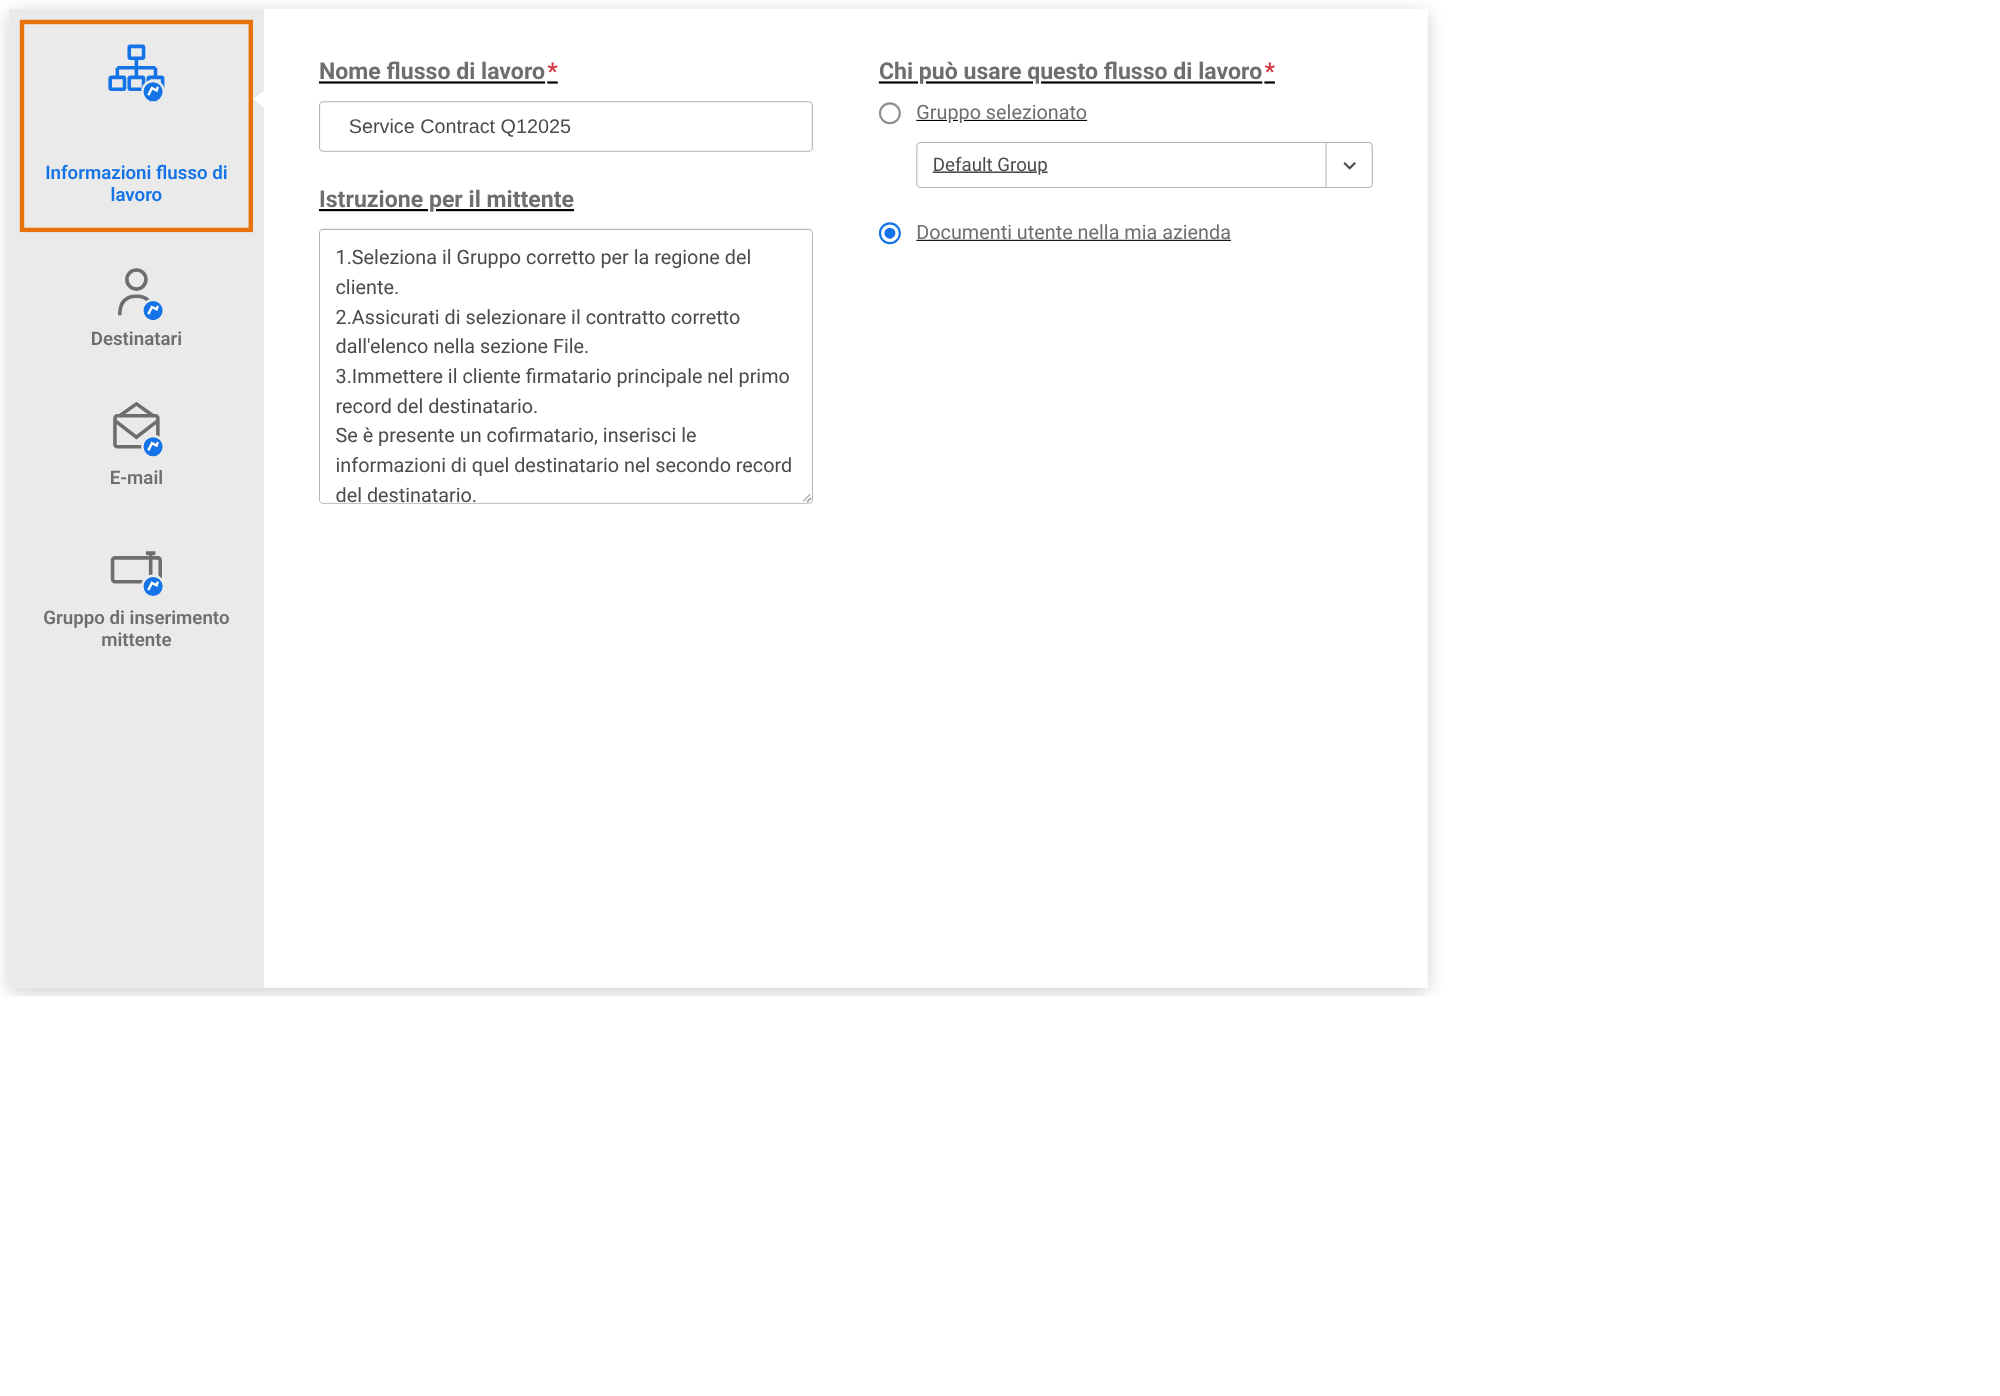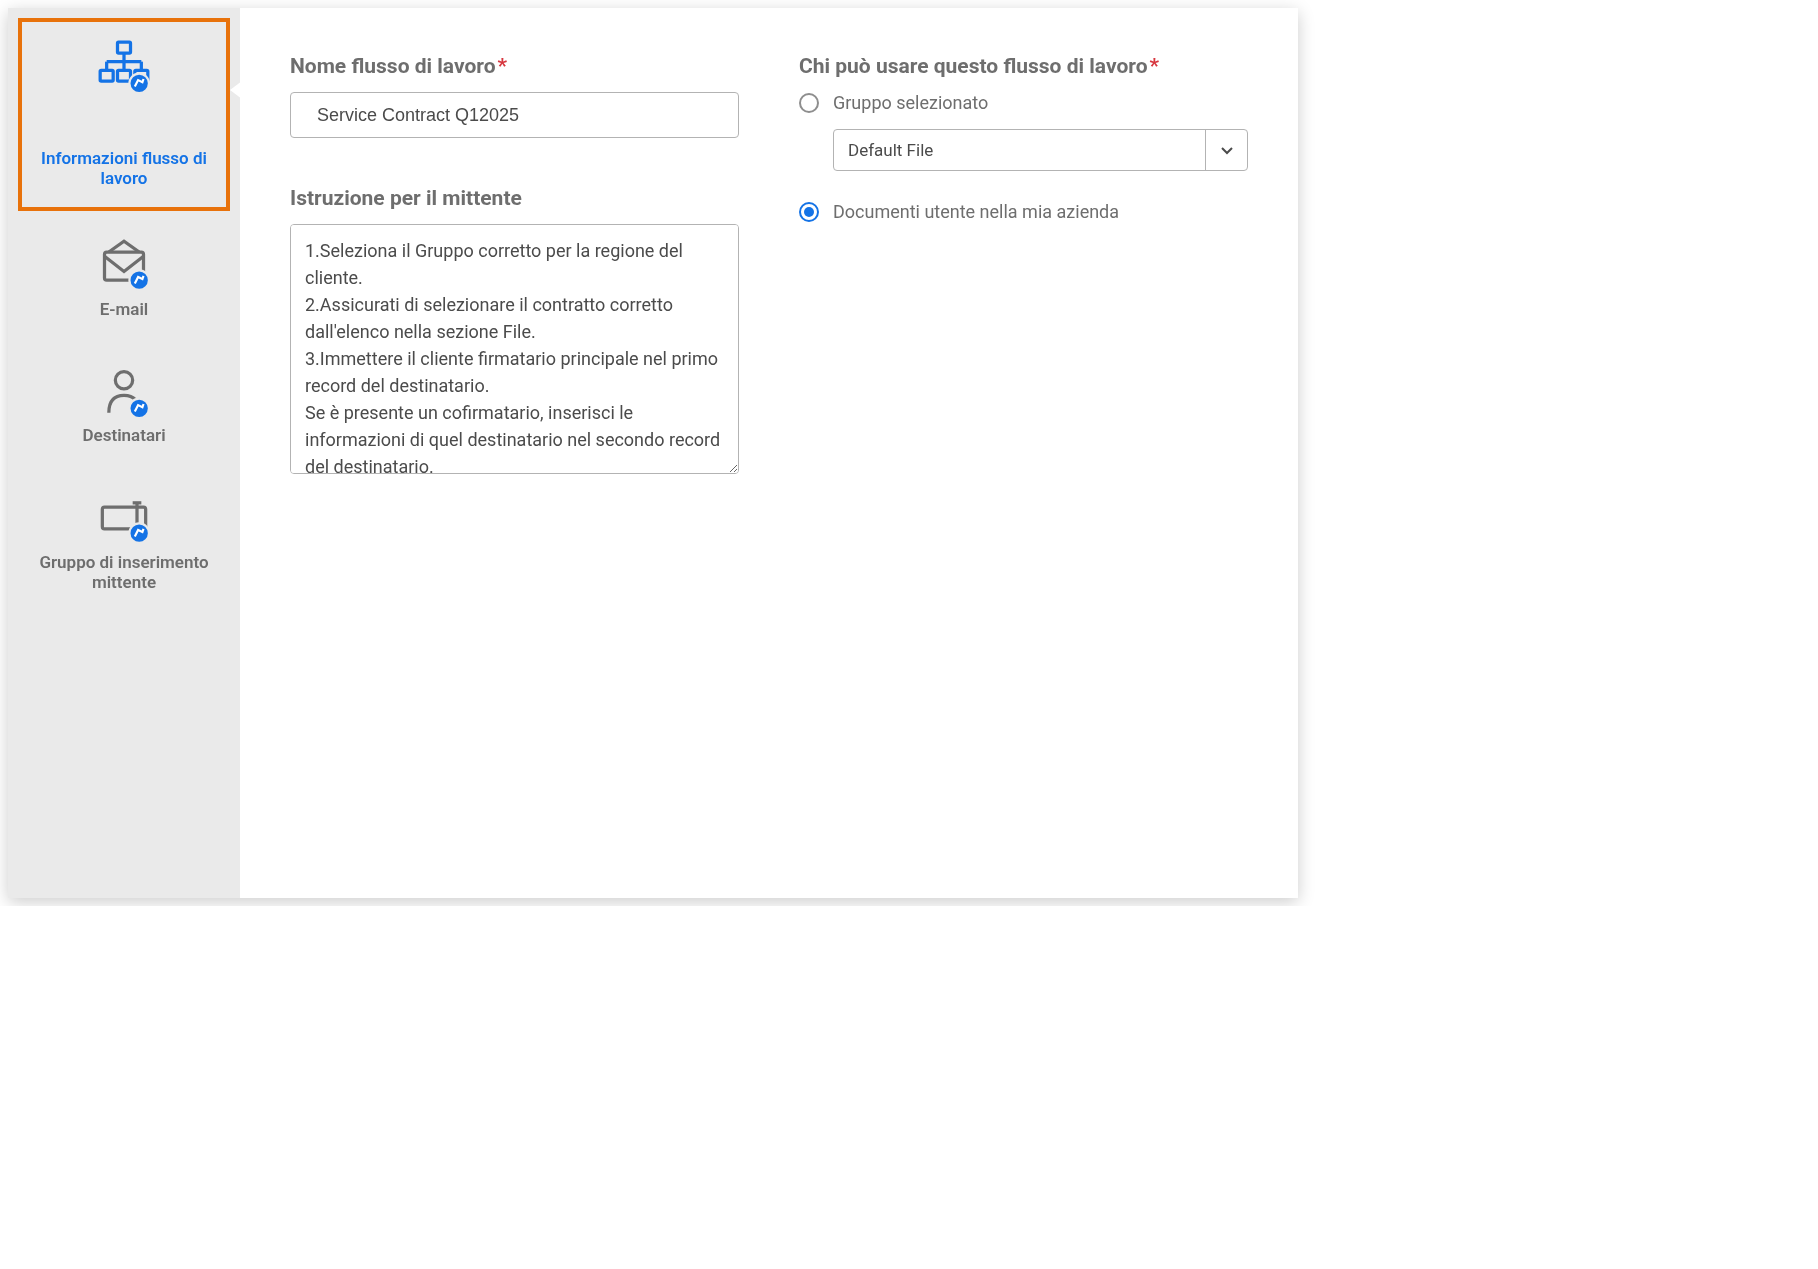--- a/index.html
+++ b/index.html
@@ -85,21 +85,22 @@
       flex: 1;
       display: flex;
       padding: 46px 50px 30px 50px;
       gap: 60px;
     }
     .col {
       flex: 1;
       min-width: 0;
     }
     .field-group {
-      margin-bottom: 48px;
+      margin-bottom: 32px;
+      text-decoration: underline;
     }
     .field-label {
       font-size: 21px;
       font-weight: 700;
       color: #6e6e6e;
       margin-bottom: 14px;
       display: block;
     }
     .required {
       color: #d7373f;
@@ -220,40 +221,40 @@
           <path d="M34 43 L37 37 L41 39 L42 36" stroke="#fff" stroke-width="2" fill="none"></path>
         </svg>
       </div>
       <span class="sidebar-label">Informazioni flusso di lavoro</span>
     </div>
 
 
     <div class="sidebar-item">
       <div class="sidebar-icon">
         <svg viewBox="0 0 48 48" width="52" height="52">
+          <circle cx="24" cy="14" r="8" fill="none" stroke="#6e6e6e" stroke-width="3"></circle>
+          <path d="M10 44 C10 32 16 28 24 28 C32 28 38 32 38 44" fill="none" stroke="#6e6e6e" stroke-width="3"></path>
+          <circle cx="38" cy="40" r="9" fill="#1473e6" stroke="#eaeaea" stroke-width="2"></circle>
+          <path d="M34 43 L37 37 L41 39 L42 36" stroke="#fff" stroke-width="2" fill="none"></path>
+        </svg>
+      </div>
+      <span class="sidebar-label">Destinatari</span>
+    </div>
+
+    <div class="sidebar-item">
+      <div class="sidebar-icon">
+        <svg viewBox="0 0 48 48" width="52" height="52">
           <rect x="6" y="12" width="36" height="26" rx="2" fill="none" stroke="#6e6e6e" stroke-width="3"></rect>
           <path d="M6 16 L24 30 L42 16" fill="none" stroke="#6e6e6e" stroke-width="3"></path>
           <path d="M10 12 L24 2 L38 12" fill="none" stroke="#6e6e6e" stroke-width="3"></path>
           <circle cx="38" cy="38" r="9" fill="#1473e6" stroke="#eaeaea" stroke-width="2"></circle>
           <path d="M34 41 L37 35 L41 37 L42 34" stroke="#fff" stroke-width="2" fill="none"></path>
         </svg>
       </div>
       <span class="sidebar-label">E-mail</span>
-    </div>
-
-    <div class="sidebar-item">
-      <div class="sidebar-icon">
-        <svg viewBox="0 0 48 48" width="52" height="52">
-          <circle cx="24" cy="14" r="8" fill="none" stroke="#6e6e6e" stroke-width="3"></circle>
-          <path d="M10 44 C10 32 16 28 24 28 C32 28 38 32 38 44" fill="none" stroke="#6e6e6e" stroke-width="3"></path>
-          <circle cx="38" cy="40" r="9" fill="#1473e6" stroke="#eaeaea" stroke-width="2"></circle>
-          <path d="M34 43 L37 37 L41 39 L42 36" stroke="#fff" stroke-width="2" fill="none"></path>
-        </svg>
-      </div>
-      <span class="sidebar-label">Destinatari</span>
     </div>
 
 
     <div class="sidebar-item">
       <div class="sidebar-icon">
         <svg viewBox="0 0 48 48" width="52" height="52">
           <rect x="4" y="14" width="40" height="20" rx="2" fill="none" stroke="#6e6e6e" stroke-width="3"></rect>
           <line x1="36" y1="10" x2="36" y2="38" stroke="#6e6e6e" stroke-width="3"></line>
           <line x1="32" y1="10" x2="40" y2="10" stroke="#6e6e6e" stroke-width="3"></line>
           <line x1="32" y1="38" x2="40" y2="38" stroke="#6e6e6e" stroke-width="3"></line>
@@ -297,21 +298,21 @@
         <div class="radio-group">
 
 
           <div class="radio-option">
             <span class="radio-circle"></span>
             <span class="radio-label">Gruppo selezionato</span>
           </div>
 
           <div class="dropdown-wrap">
             <div class="dropdown">
-              <div class="dropdown-value">Default File</div>
+              <div class="dropdown-value">Default Group</div>
               <div class="dropdown-btn">
                 <svg width="16" height="16" viewBox="0 0 16 16">
                   <path d="M3 6 L8 11 L13 6" fill="none" stroke="#4b4b4b" stroke-width="2"></path>
                 </svg>
               </div>
             </div>
           </div>
 
           <div class="radio-option">
             <span class="radio-circle selected"></span>

